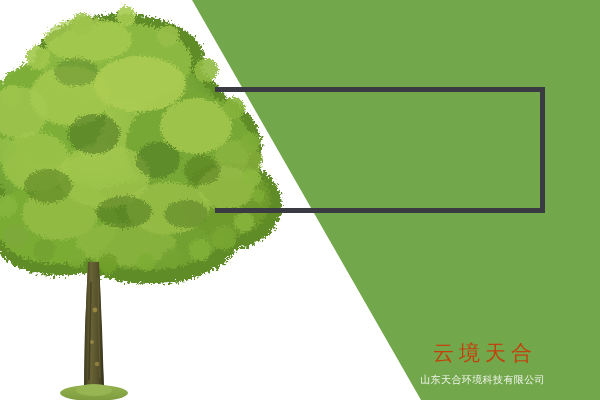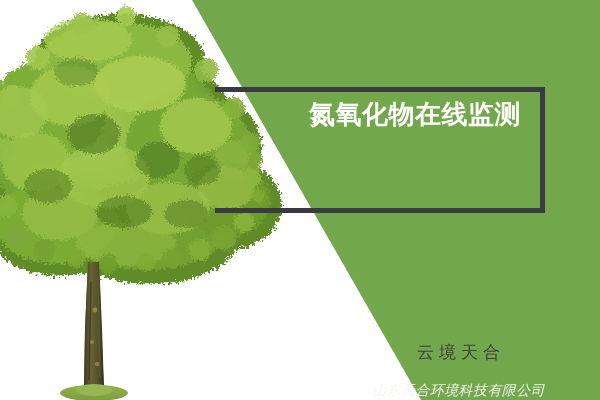--- a/index.html
+++ b/index.html
@@ -82,35 +82,34 @@
   }
 
   
   .brand-block {
     position: absolute;
     right: 55px;
     top: 342px;
     text-align: center;
   }
   .brand-name {
-    color: #404040;
-    font-size: 17px;
+    color: #c2410c;
+    font-size: 21px;
     letter-spacing: 5px;
     text-indent: 5px;
     line-height: 22px;
     white-space: nowrap;
   }
   .brand-company {
     color: #f2f6ee;
-    font-size: 14px;
+    font-size: 10px;
     letter-spacing: 0.4px;
     line-height: 18px;
-    margin-top: 17px;
+    margin-top: 7px;
     white-space: nowrap;
-    font-style: italic;
   }
 </style>
 </head>
 <body>
 
 <div id="slide">
 
   <div class="green-panel"></div>
 
   <div class="tree-wrap">
@@ -239,21 +238,20 @@
     </svg>
   </div>
 
   <div class="title-frame">
     <div class="frame-line-top"></div>
     <div class="frame-line-right"></div>
     <div class="frame-line-bottom"></div>
   </div>
 
   <div class="title-block">
-    <div class="title-line">氮氧化物在线监测</div>
   </div>
 
   <div class="brand-block">
     <div class="brand-name">云境天合</div>
     <div class="brand-company">山东天合环境科技有限公司</div>
   </div>
 
 </div>
 
 </body></html>

